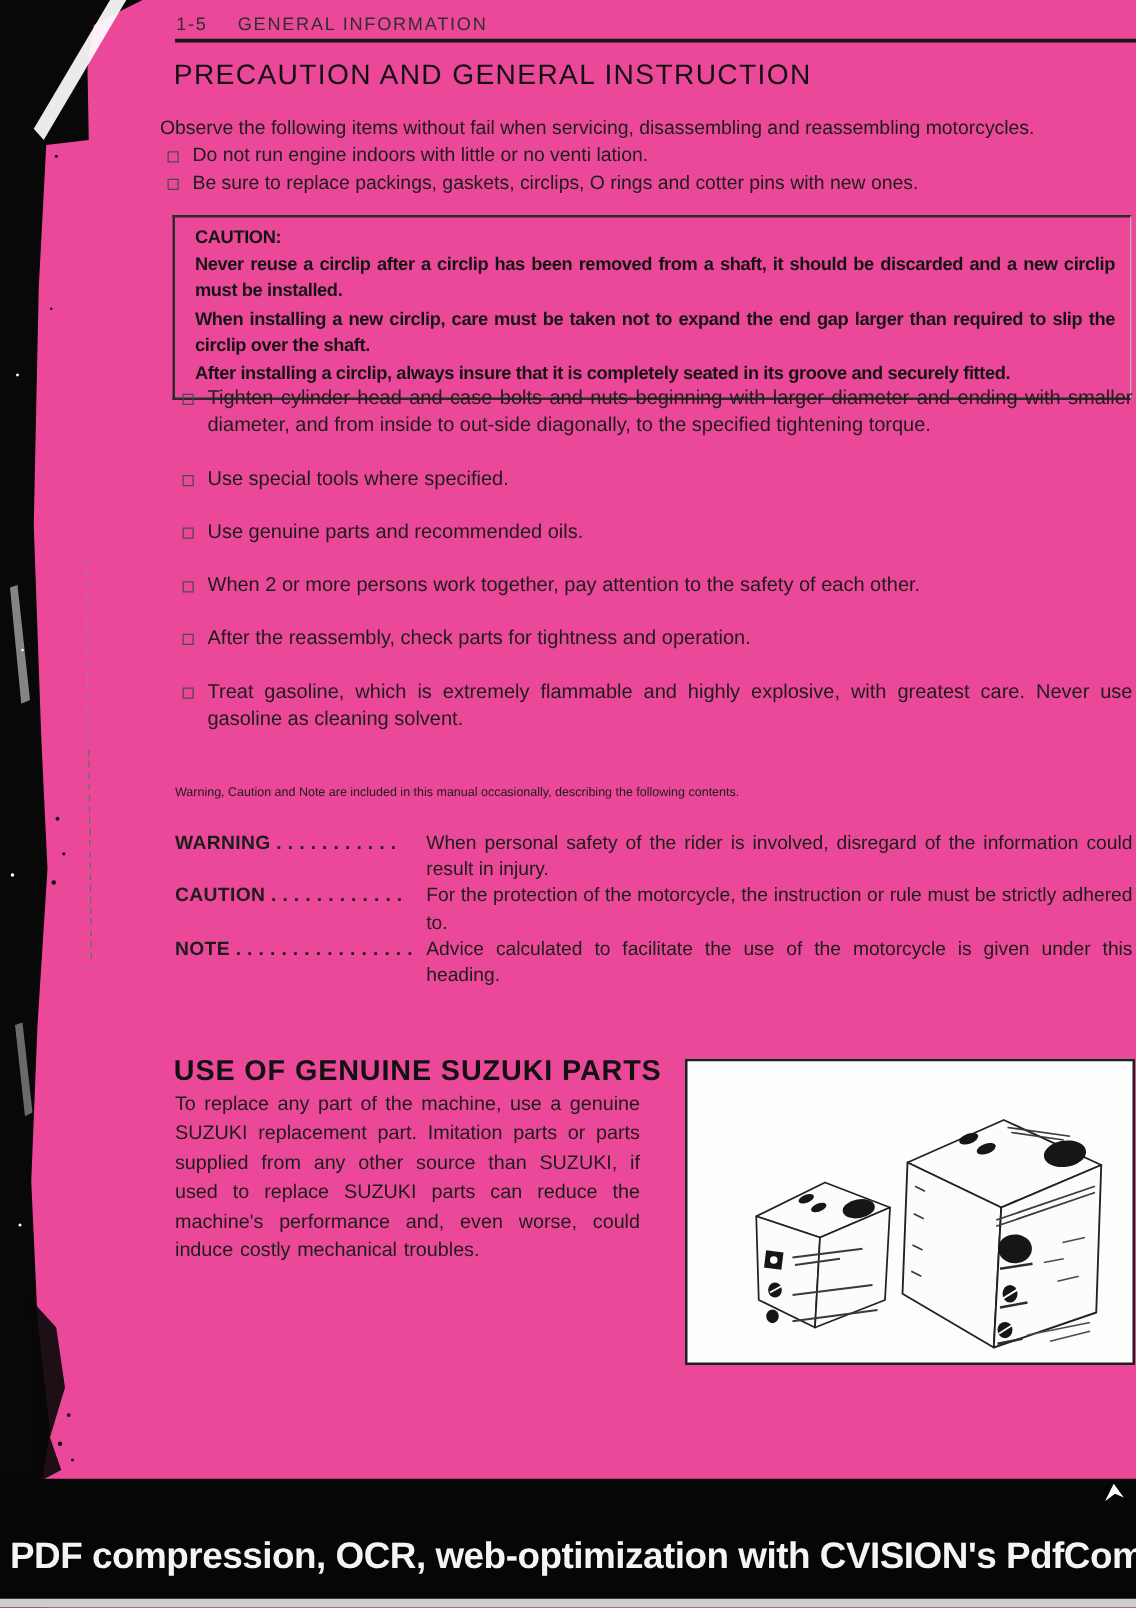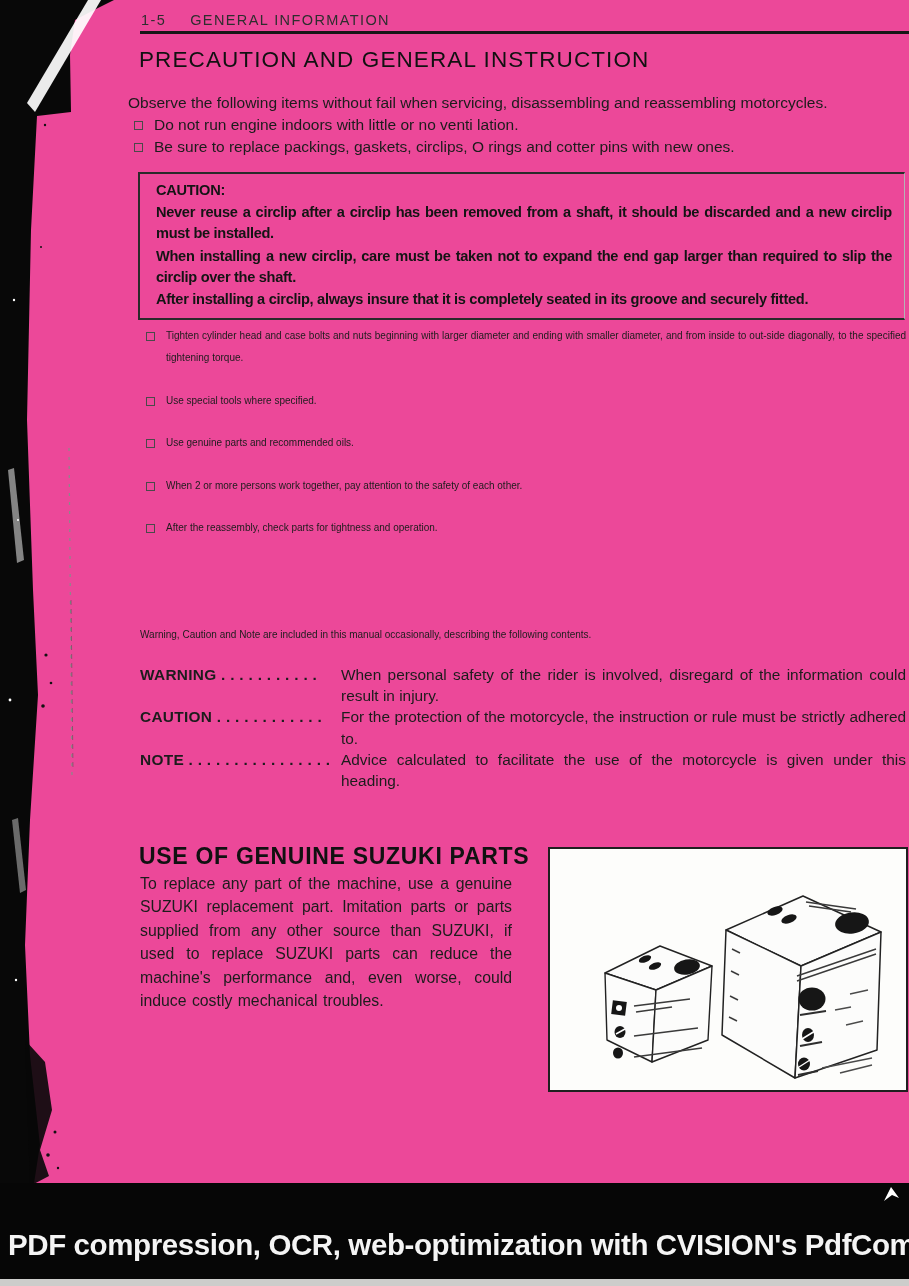--- a/index.html
+++ b/index.html
@@ -24,21 +24,21 @@
   
   .caution-box{
     position:absolute;left:138px;top:172px;width:767px;box-sizing:border-box;
     border-top:2px solid #2a2a2a;border-left:2px solid #2a2a2a;border-bottom:2px solid #2a2a2a;border-right:1px solid #b5b5b5;
     padding:6px 12px 8px 16px;font-weight:700;font-size:14.6px;line-height:21.2px;letter-spacing:-0.3px;color:#141414;
   }
   .caution-box p{margin:0;text-align:justify;}
   .caution-box p + p{margin-top:1px;}
 
   
-  .precaution-list{position:absolute;left:140px;top:325px;width:766px;font-size:10px;line-height:22px;}
+  .precaution-list{position:absolute;left:140px;top:308px;width:766px;font-size:16px;line-height:22px;}
   .precaution-list li{margin-bottom:20.5px;}
   .note-line{position:absolute;left:140px;top:624px;width:766px;margin:0;font-size:10px;line-height:22px;}
 
   
   .definitions{position:absolute;left:140px;top:664px;width:766px;font-size:15.4px;line-height:21.2px;}
   .def-row{display:flex;}
   .def-term{flex:none;width:201px;font-weight:700;white-space:nowrap;overflow:hidden;letter-spacing:0.3px;}
   .def-desc{flex:1;text-align:justify;}
 
   
@@ -105,20 +105,21 @@
     <p>When installing a new circlip, care must be taken not to expand the end gap larger than required to slip the circlip over the shaft.</p>
     <p>After installing a circlip, always insure that it is completely seated in its groove and securely fitted.</p>
   </div>
 
   <ul class="plain precaution-list">
     <li class="b"><span class="sq"></span><span>Tighten cylinder head and case bolts and nuts beginning with larger diameter and ending with smaller diameter, and from inside to out-side diagonally, to the specified tightening torque.</span></li>
     <li class="b"><span class="sq"></span><span>Use special tools where specified.</span></li>
     <li class="b"><span class="sq"></span><span>Use genuine parts and recommended oils.</span></li>
     <li class="b"><span class="sq"></span><span>When 2 or more persons work together, pay attention to the safety of each other.</span></li>
     <li class="b"><span class="sq"></span><span>After the reassembly, check parts for tightness and operation.</span></li>
+    <li class="b"><span class="sq"></span><span>Treat gasoline, which is extremely flammable and highly explosive, with greatest care. Never use gasoline as cleaning solvent.</span></li>
   </ul>
 
   <p class="note-line">Warning, Caution and Note are included in this manual occasionally, describing the following contents.</p>
 
   <div class="definitions">
     <div class="def-row">
       <span class="def-term"><span>WARNING</span><span> . . . . . . . . . . .</span></span>
       <span class="def-desc">When personal safety of the rider is involved, disregard of the information could result in injury.</span>
     </div>
     <div class="def-row">

